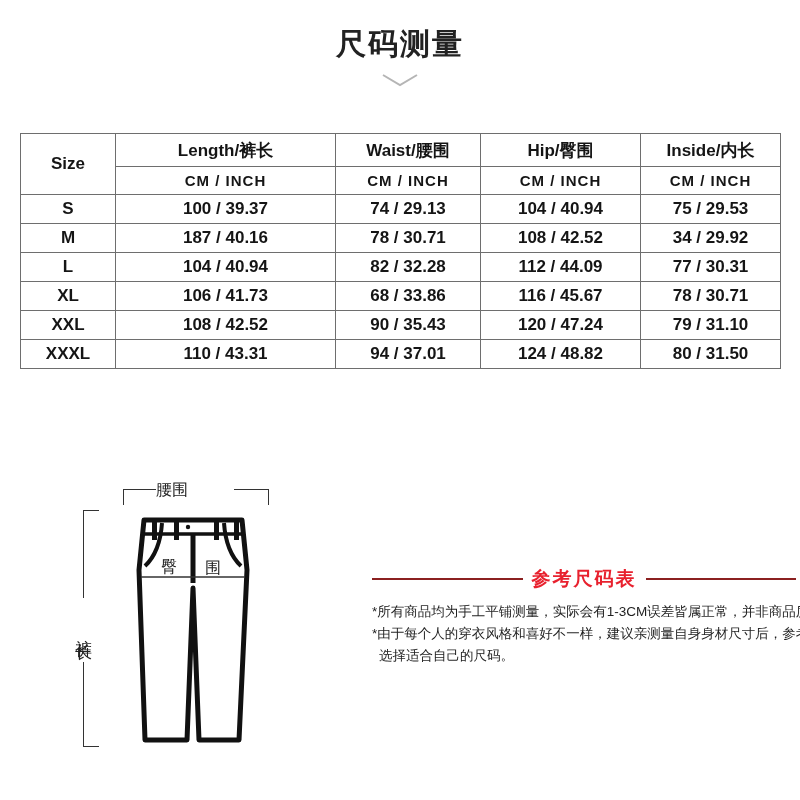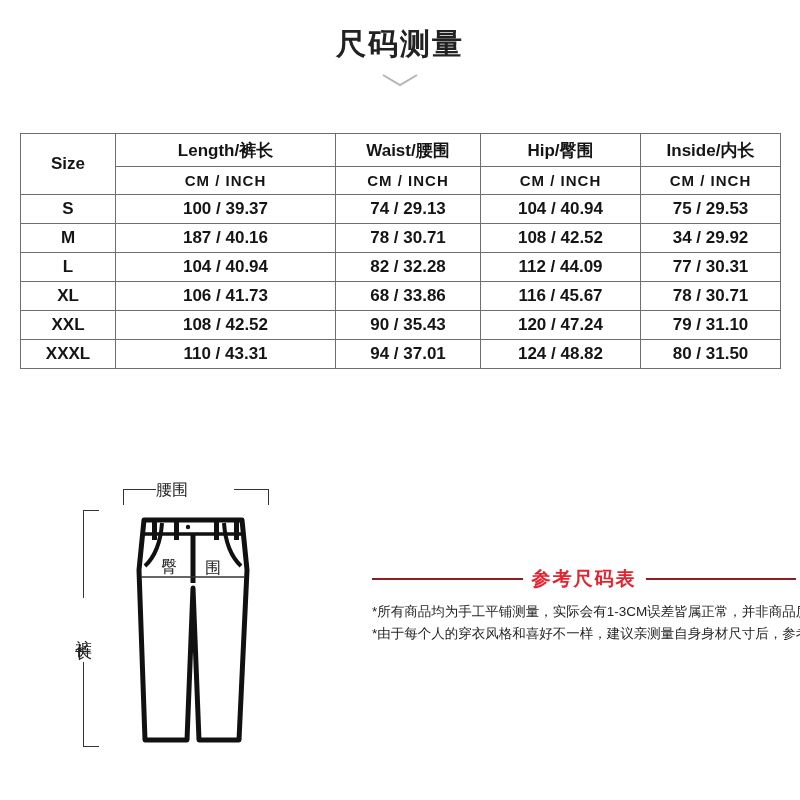--- a/index.html
+++ b/index.html
@@ -157,16 +157,17 @@
 
   <div class="tips">
     <div class="tips-header">
       <div class="tips-line"></div>
       <span class="tips-title">参考尺码表</span>
       <div class="tips-line"></div>
     </div>
     <div class="tips-notes">
       <div class="note-line">*所有商品均为手工平铺测量，实际会有1-3CM误差皆属正常，并非商品质量问题。</div>
       <div class="note-line">*由于每个人的穿衣风格和喜好不一样，建议亲测量自身身材尺寸后，参考尺码表</div>
+      <div class="note-line indent">选择适合自己的尺码。</div>
     </div>
   </div>
 
 </div>
 
 </body></html>

